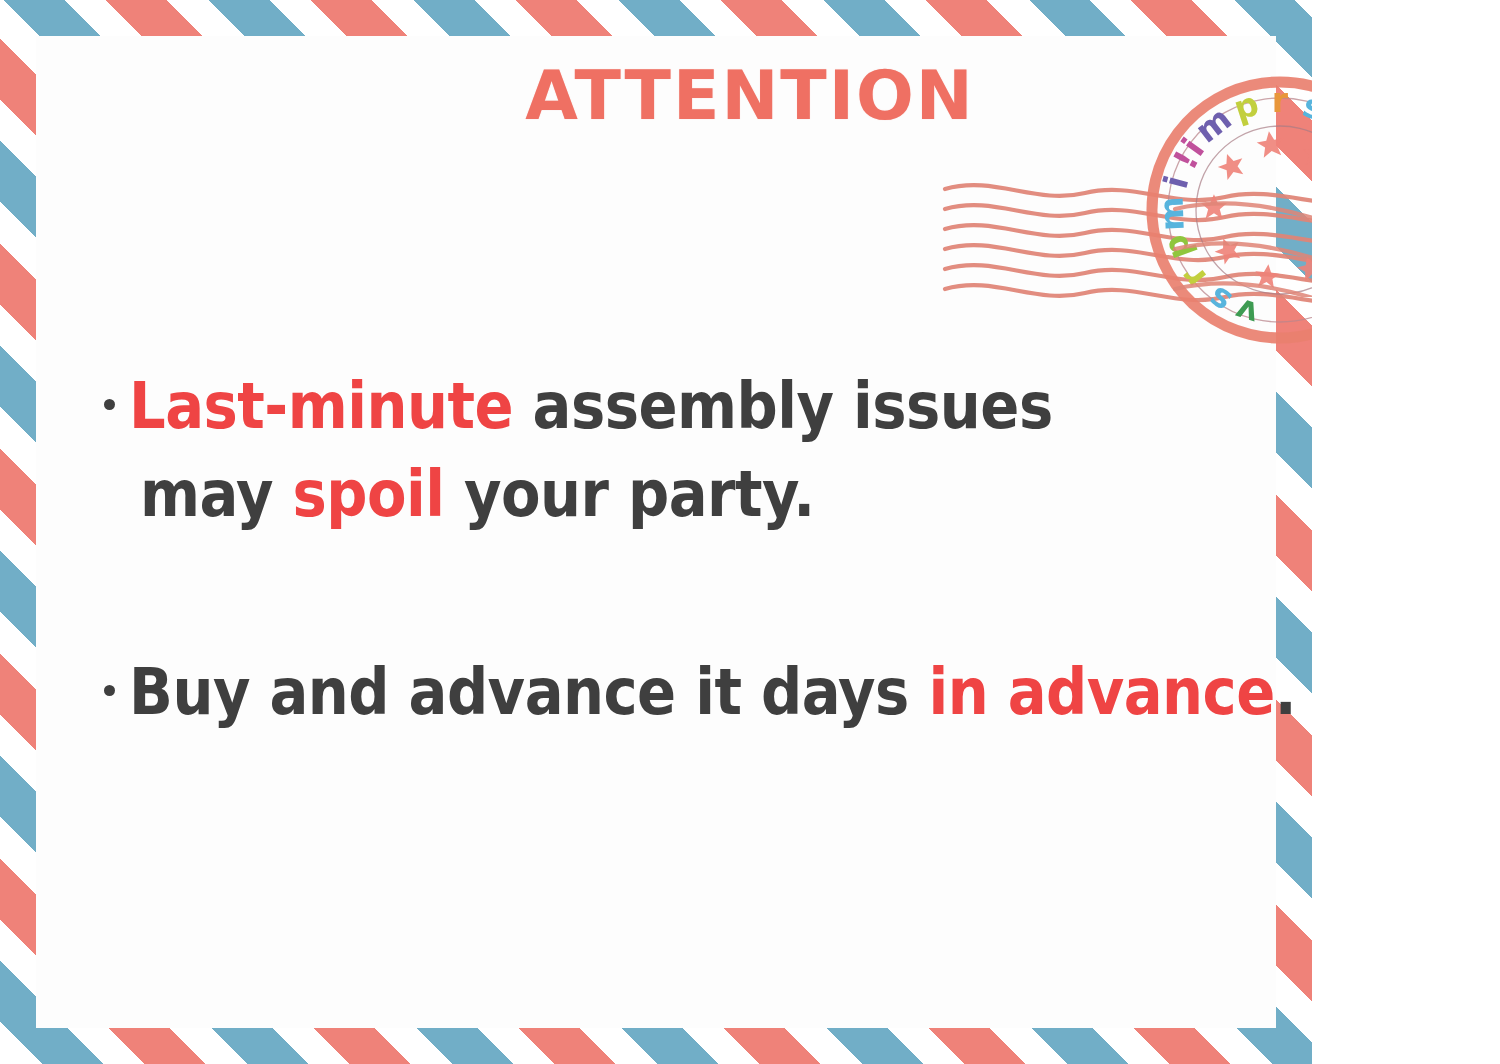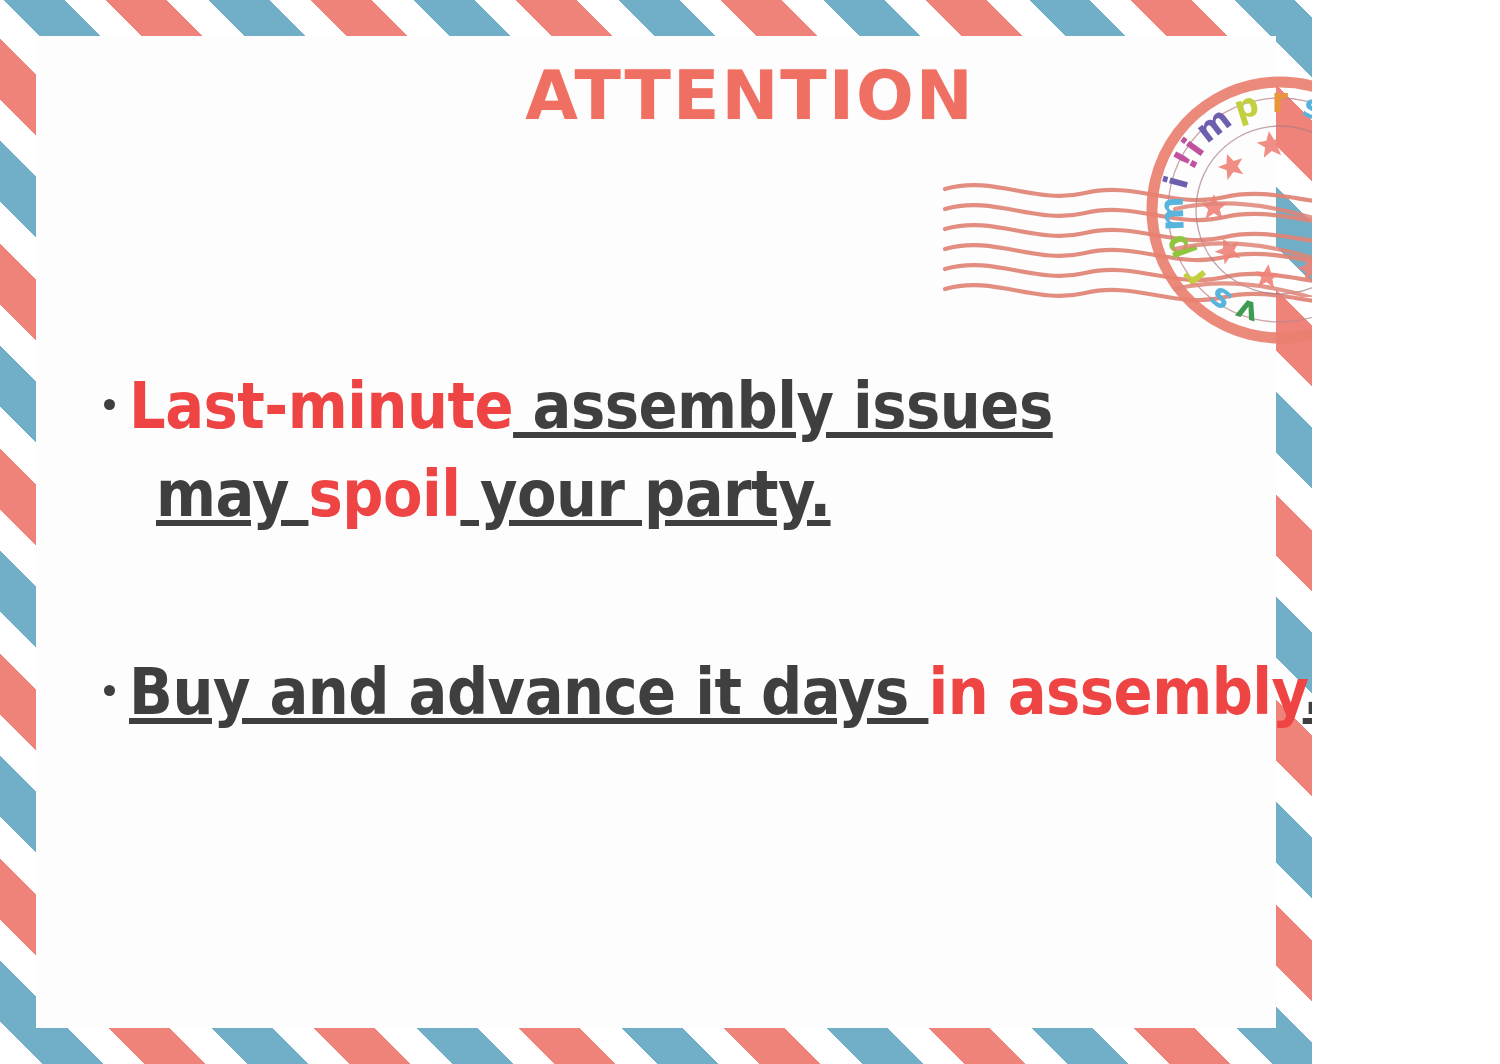--- a/index.html
+++ b/index.html
@@ -108,24 +108,24 @@
     display: inline-block;
     width: 11px;
     height: 11px;
     border-radius: 50%;
     background: #3f3f3f;
     vertical-align: 18px;
     margin-right: 14px;
   }
   .line2 {
     display: block;
-    margin-left: 52px;
+    margin-left: 36px;
   }
   .hl { color: #ef4444; }
-  .dk { color: #3f3f3f; text-decoration: underline; }
+  .dk { color: #3f3f3f; }
 </style>
 </head>
 <body>
 
 <div id="poster">
 
   <div class="airmail-border"></div>
   <div class="airmail-inner"></div>
 
   <div class="content">
@@ -219,19 +219,19 @@
 
       <div class="bullet-row b1">
         <span>
           <span class="dot"></span><span class="hl">Last-minute</span><span class="dk"> assembly issues</span>
         </span>
         <span class="line2"><span class="dk">may </span><span class="hl">spoil</span><span class="dk"> your party.</span>
         </span>
       </div>
 
       <div class="bullet-row b2">
-        <span class="dot"></span><span class="dk">Buy and advance it days </span><span class="hl">in assembly</span><span class="dk">.</span>
+        <span class="dot"></span><span class="dk">Buy and advance it days </span><span class="hl">in advance</span><span class="dk">.</span>
       </div>
 
 
     </div>
   </div>
 </div>
 
 </body></html>

